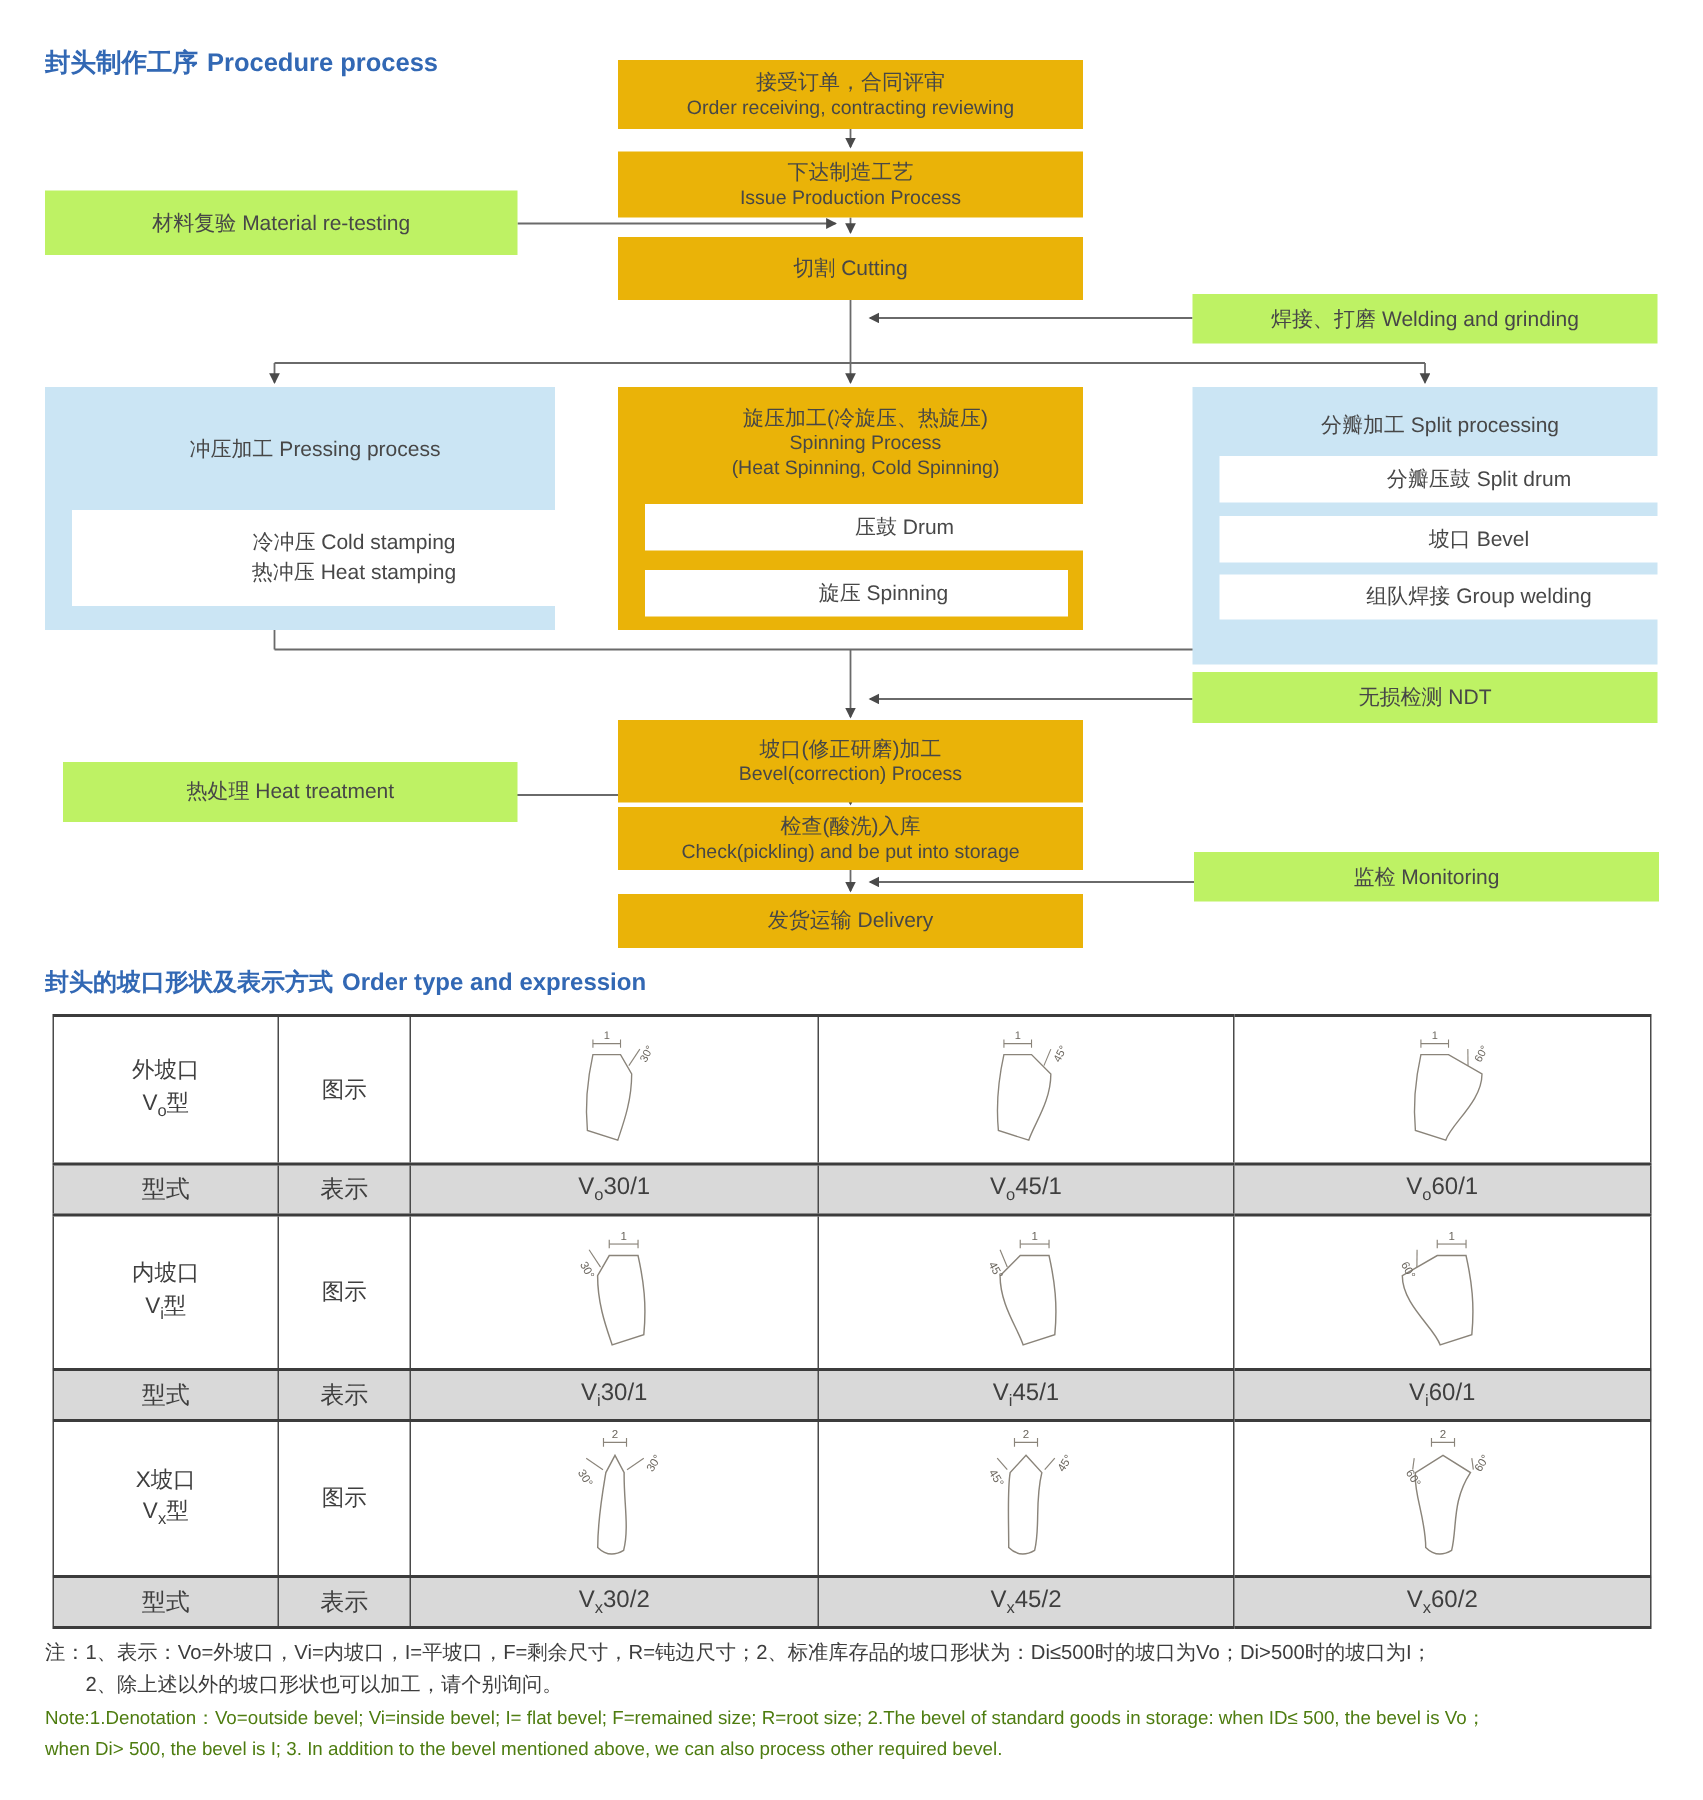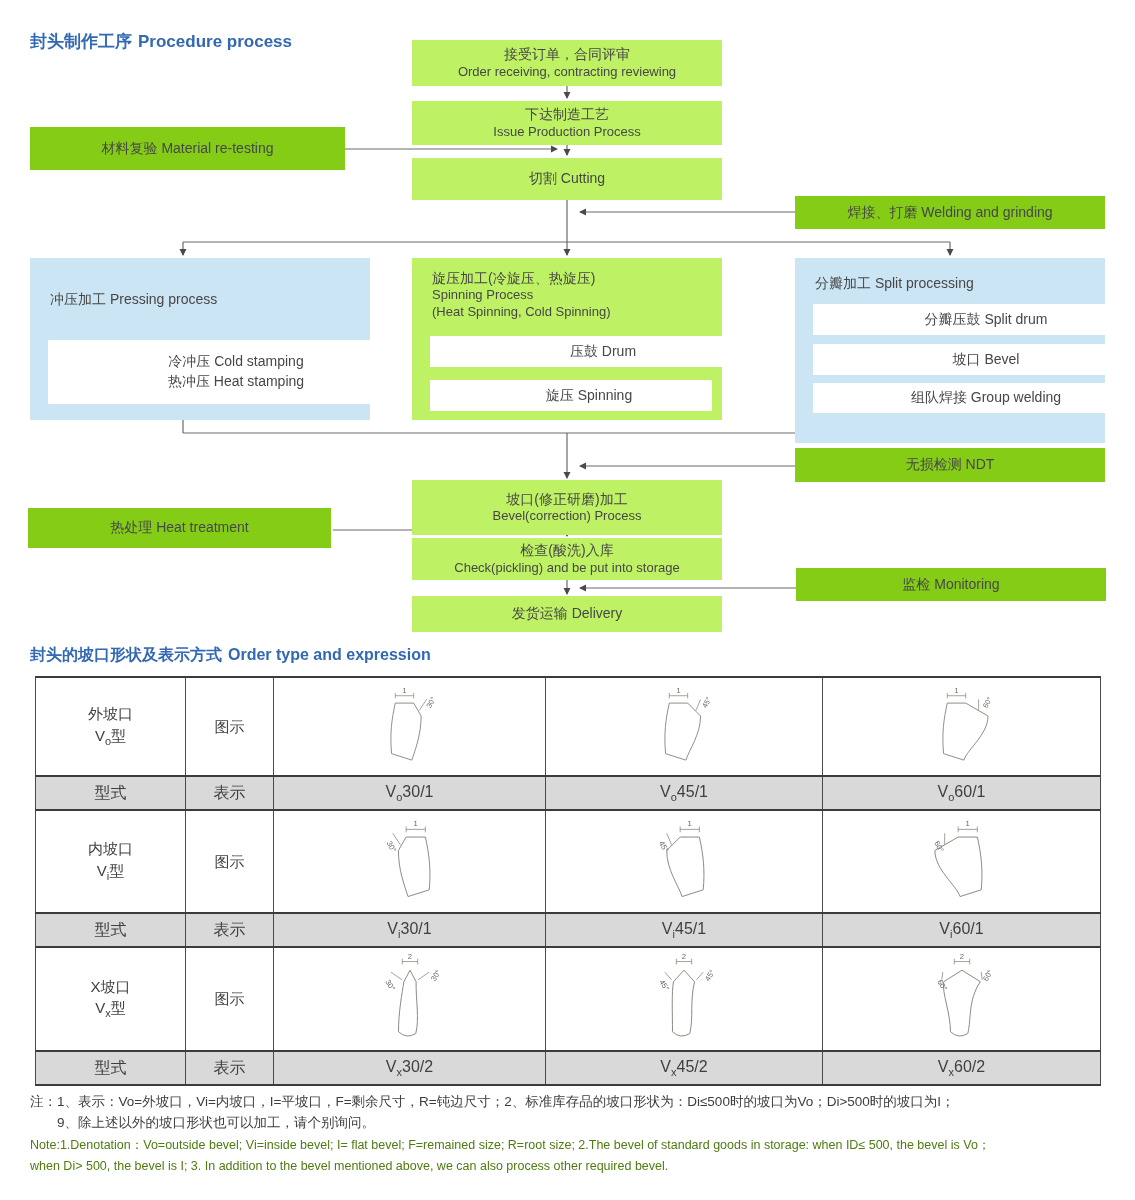--- a/index.html
+++ b/index.html
@@ -3,26 +3,26 @@
 <meta charset="utf-8">
 <style>
   html,body{margin:0;padding:0;background:#fff;}
   body{font-family:"Liberation Sans","DejaVu Sans",sans-serif;color:#4a4a4a;}
   .page{position:relative;width:1135px;height:1200px;background:#fff;overflow:hidden;}
   .sec-title{position:absolute;font-size:17px;color:#3268b4;white-space:nowrap;}
   .sec-title .zh{font-weight:bold;}
   .sec-title .en{font-weight:600;margin-left:6px;}
   .node{position:absolute;display:flex;flex-direction:column;align-items:center;justify-content:center;
         text-align:center;line-height:1.25;font-size:14px;color:#474747;}
-  .blue{background:#bef264;}
-  .pale{background:#84cc16;}
+  .blue{background:#eab308;}
+  .pale{background:#bef264;}
   .pale2{background:#cbe5f4;}
   .node .en{font-size:13px;}
   .bigbox{position:absolute;}
-  .bigbox .btitle{position:absolute;left:0;right:0;text-align:left;font-size:14px;color:#474747;line-height:1.3;padding-left:20px;}
+  .bigbox .btitle{position:absolute;left:0;right:0;text-align:center;font-size:14px;color:#474747;line-height:1.3;padding-left:20px;}
   .whitebox{position:absolute;background:#fff;display:flex;flex-direction:column;align-items:center;
             justify-content:center;text-align:center;font-size:14px;color:#474747;line-height:1.4;padding-left:36px;}
   svg.connectors{position:absolute;left:0;top:0;}
   
   table.bevel{position:absolute;left:35px;top:676px;width:1065px;border-collapse:collapse;table-layout:fixed;}
   table.bevel td{border:1px solid #4a4a4a;border-top:2px solid #3c3c3c;border-bottom:2px solid #3c3c3c;
                  text-align:center;vertical-align:middle;color:#3f3f3f;padding:0;}
   tr.picrow td{height:97px;background:#fff;}
   tr.coderow td{height:32px;background:#d9d9d9;font-size:16px;}
   tr.r3 td{height:101px;} tr.r5 td{height:102px;}
@@ -128,21 +128,21 @@
 
   <div class="node pale" style="left:795px;top:448px;width:310px;height:34px;">
     <div>无损检测  NDT</div>
   </div>
 
   <div class="node blue" style="left:412px;top:480px;width:310px;height:55px;">
     <div>坡口(修正研磨)加工</div>
     <div class="en">Bevel(correction) Process</div>
   </div>
 
-  <div class="node pale" style="left:28px;top:508px;width:303px;height:40px;">
+  <div class="node pale" style="left:42px;top:508px;width:303px;height:40px;">
     <div>热处理  Heat treatment</div>
   </div>
 
   <div class="node blue" style="left:412px;top:538px;width:310px;height:42px;">
     <div>检查(酸洗)入库</div>
     <div class="en">Check(pickling) and be put into storage</div>
   </div>
 
   <div class="node pale" style="left:796px;top:568px;width:310px;height:33px;">
     <div>监检  Monitoring</div>
@@ -310,18 +310,18 @@
       <td>表示</td>
       <td><span>V</span><sub>x</sub><span>30/2</span></td>
       <td><span>V</span><sub>x</sub><span>45/2</span></td>
       <td><span>V</span><sub>x</sub><span>60/2</span></td>
     </tr>
     </tbody>
   </table>
 
   <div class="notes">
     <div class="nzh">注：1、表示：Vo=外坡口，Vi=内坡口，I=平坡口，F=剩余尺寸，R=钝边尺寸；2、标准库存品的坡口形状为：Di≤500时的坡口为Vo；Di&gt;500时的坡口为I；</div>
-    <div class="nzh nzh2">9、除上述以外的坡口形状也可以加工，请个别询问。</div>
+    <div class="nzh nzh2">2、除上述以外的坡口形状也可以加工，请个别询问。</div>
     <div class="nen">Note:1.Denotation：Vo=outside bevel; Vi=inside bevel; I= flat bevel; F=remained size; R=root size; 2.The bevel of standard goods in storage: when ID≤ 500, the bevel is Vo；</div>
     <div class="nen">when Di&gt; 500, the bevel is I; 3. In addition to the bevel mentioned above, we can also process other required bevel.</div>
   </div>
 
 </div>
 
 </body></html>

